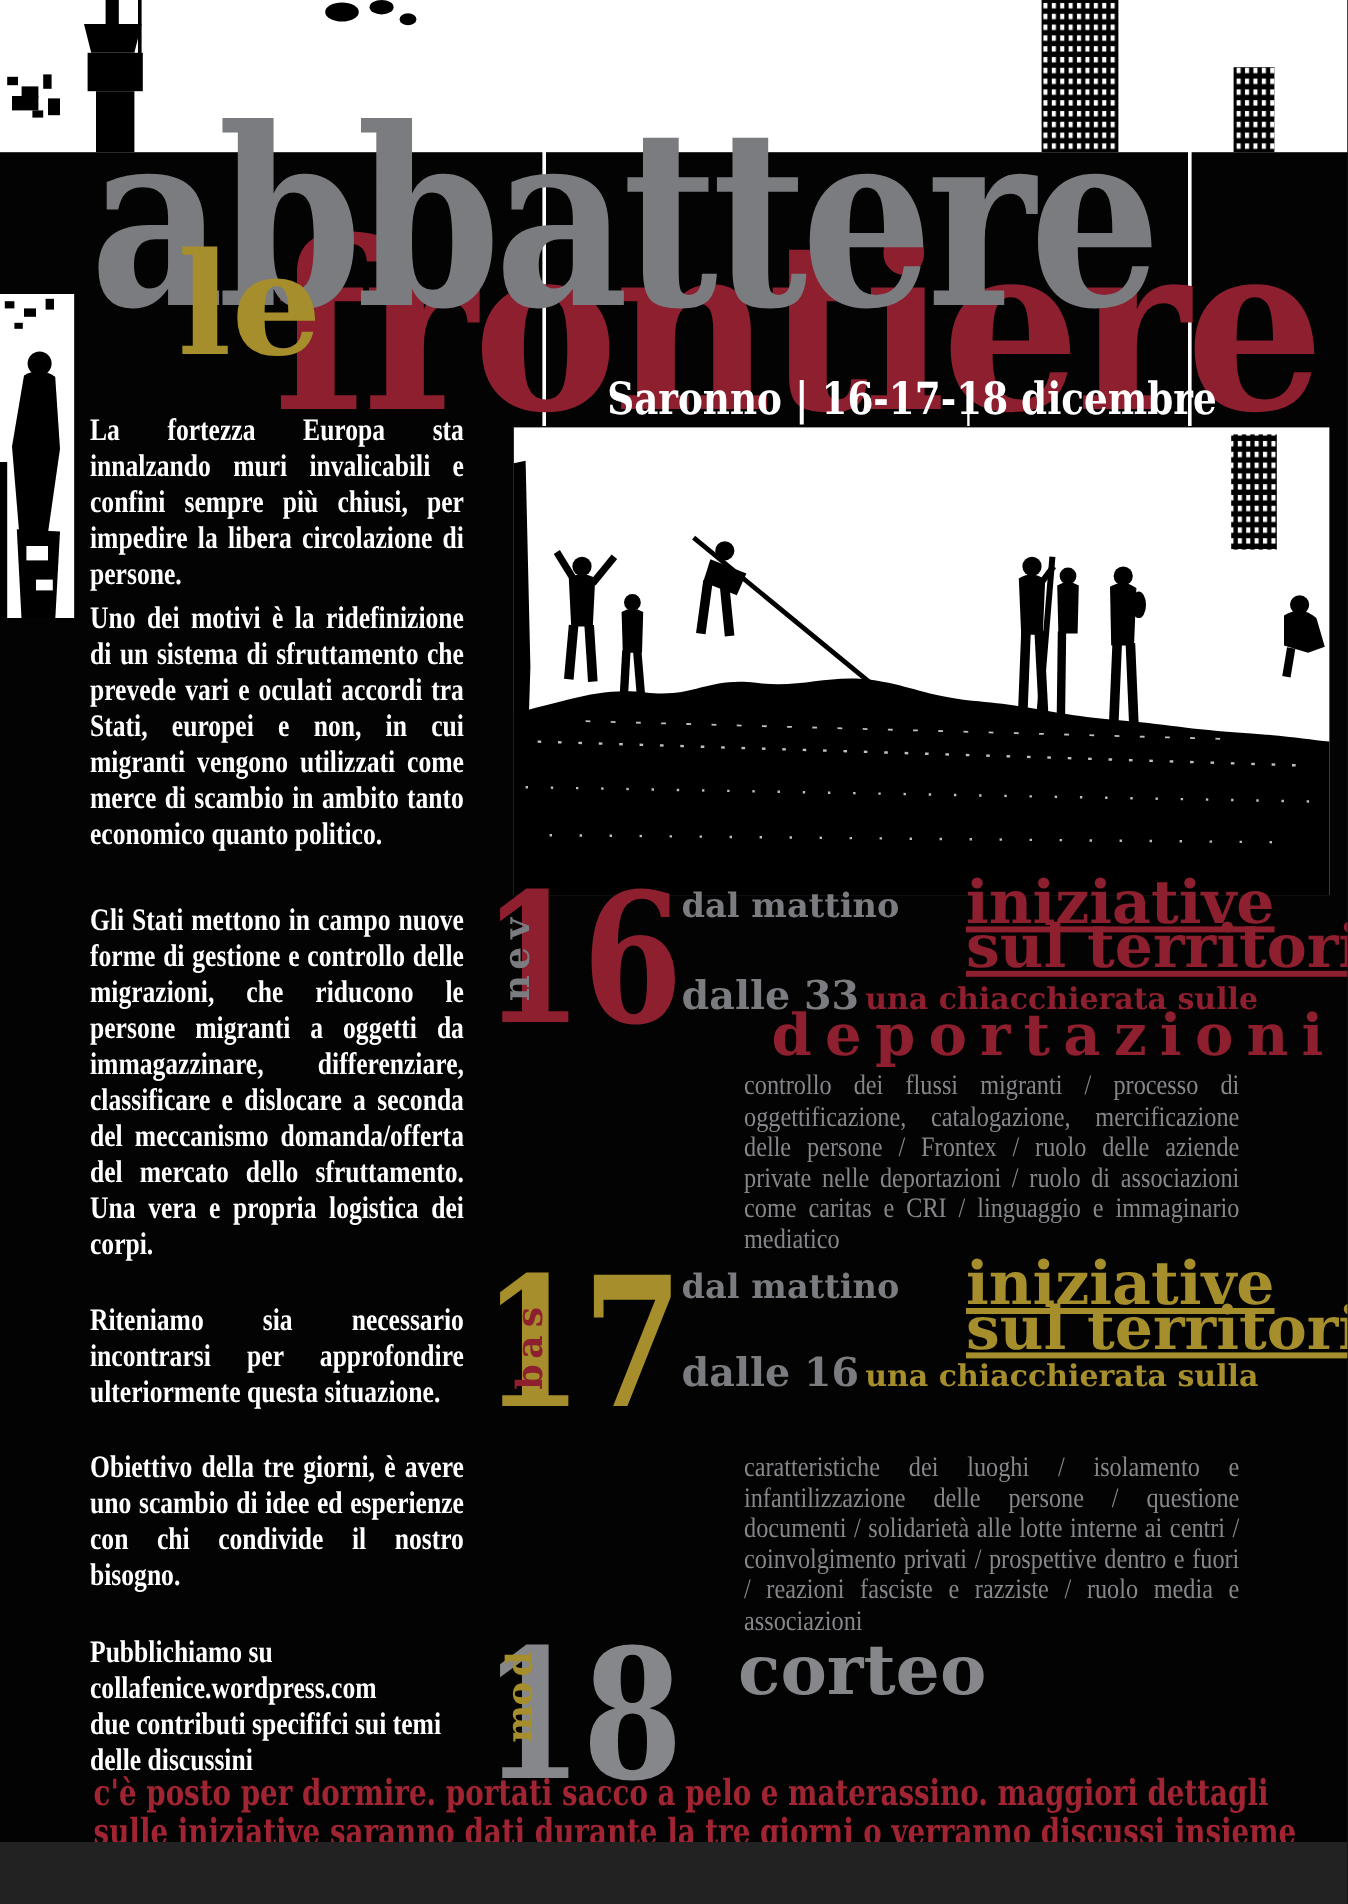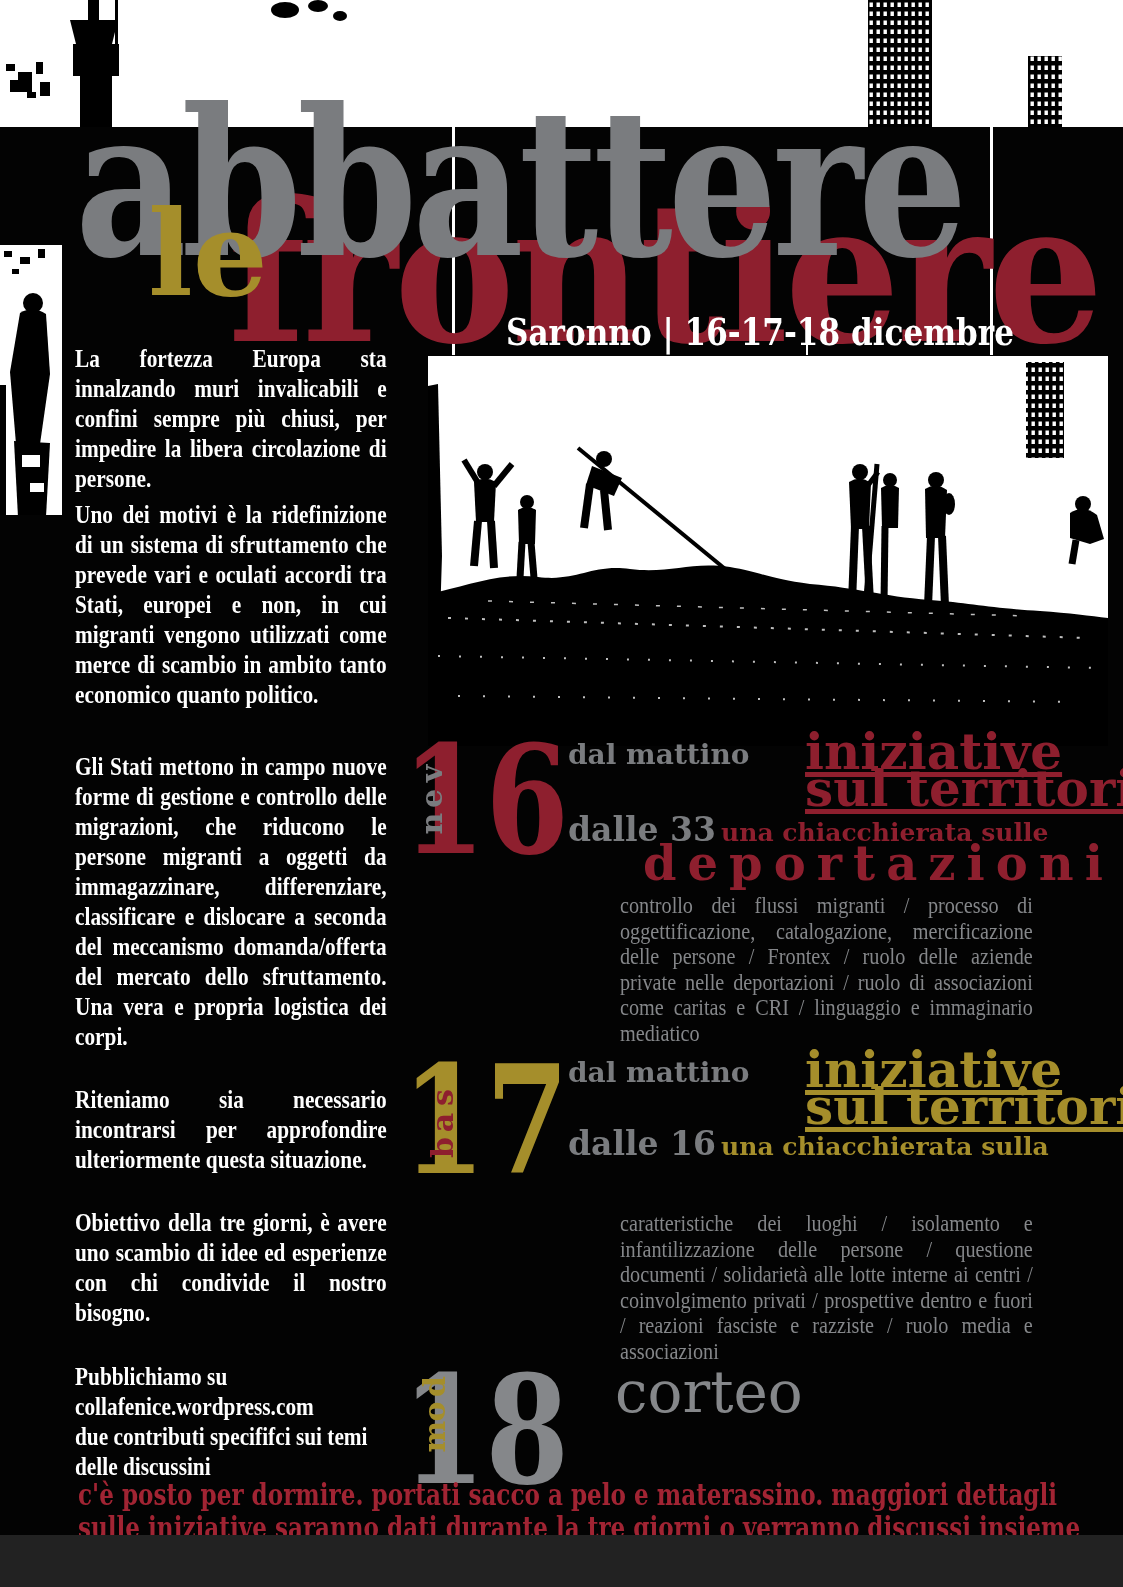--- a/index.html
+++ b/index.html
@@ -47,21 +47,21 @@
   .mt16{top:738px;} .mt17{top:1056px;}
   .morn-event{left:805px;font-weight:bold;font-size:50px;line-height:37px;z-index:3;white-space:nowrap;text-decoration:underline;}
   .me16{top:733px;color:var(--red);} .me17{top:1051px;color:var(--gold);}
   .eve-row{left:568px;z-index:3;white-space:nowrap;}
   .er16{top:810px;} .er17{top:1124px;}
   .eve-time{font-weight:bold;font-size:33px;color:var(--gray);}
   .eve-label{font-weight:bold;font-size:25px;}
   .el16{color:var(--red);} .el17{color:var(--gold);}
   .topic16{left:643px;top:835px;color:var(--red);font-weight:bold;font-size:48px;letter-spacing:11px;z-index:3;white-space:nowrap;}
   .topic17{left:568px;top:1155px;color:var(--gold);font-weight:bold;font-size:46px;letter-spacing:0px;z-index:3;white-space:nowrap;}
-  .topic18{left:615px;top:1358px;color:var(--gray_light);font-weight:normal;font-size:58px;z-index:3;}
+  .topic18{left:615px;top:1358px;color:var(--gray_light);font-weight:bold;font-size:58px;z-index:3;}
   .detail{position:absolute;left:620px;width:480px;color:var(--gray_light);
           font-family:"Liberation Serif",serif;font-size:23.5px;line-height:25.5px;text-align:justify;
           transform:scaleX(.86);transform-origin:left top;z-index:3;}
   .dt16{top:893px;} .dt17{top:1211px;}
 
   
   .footer{left:78px;top:1478px;width:1270px;color:var(--red_bright);font-weight:bold;font-size:30px;
           line-height:33px;transform:scaleX(.77);transform-origin:left top;z-index:4;white-space:nowrap;}
 </style>
 </head>

